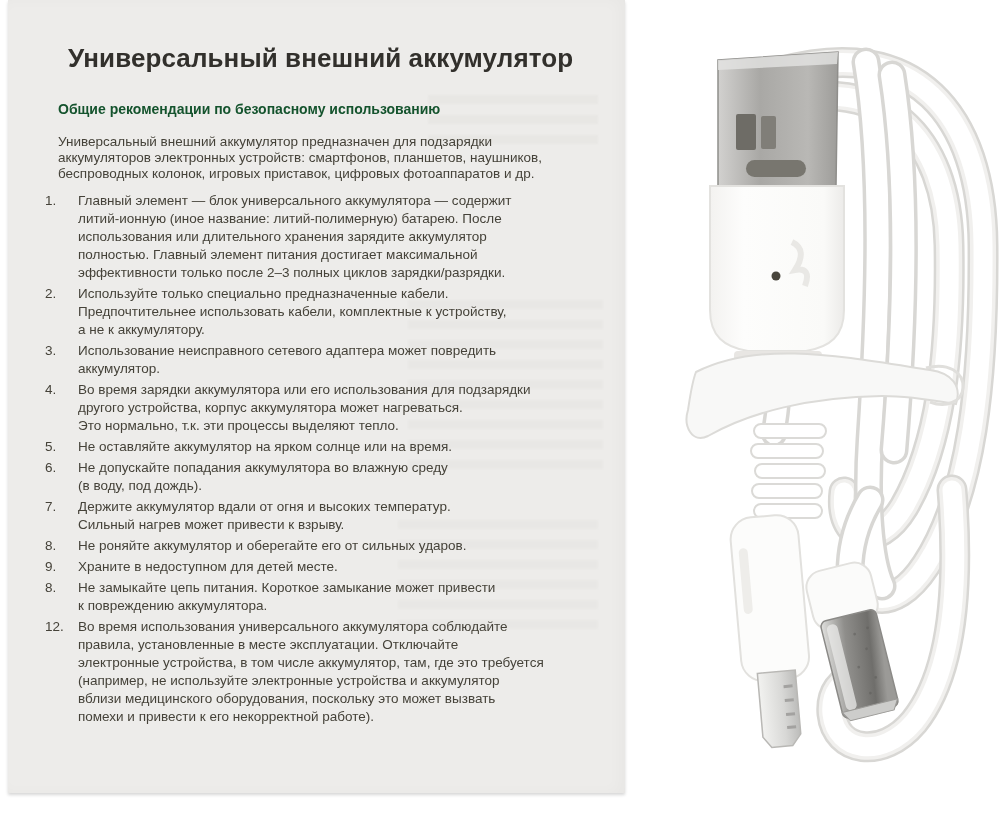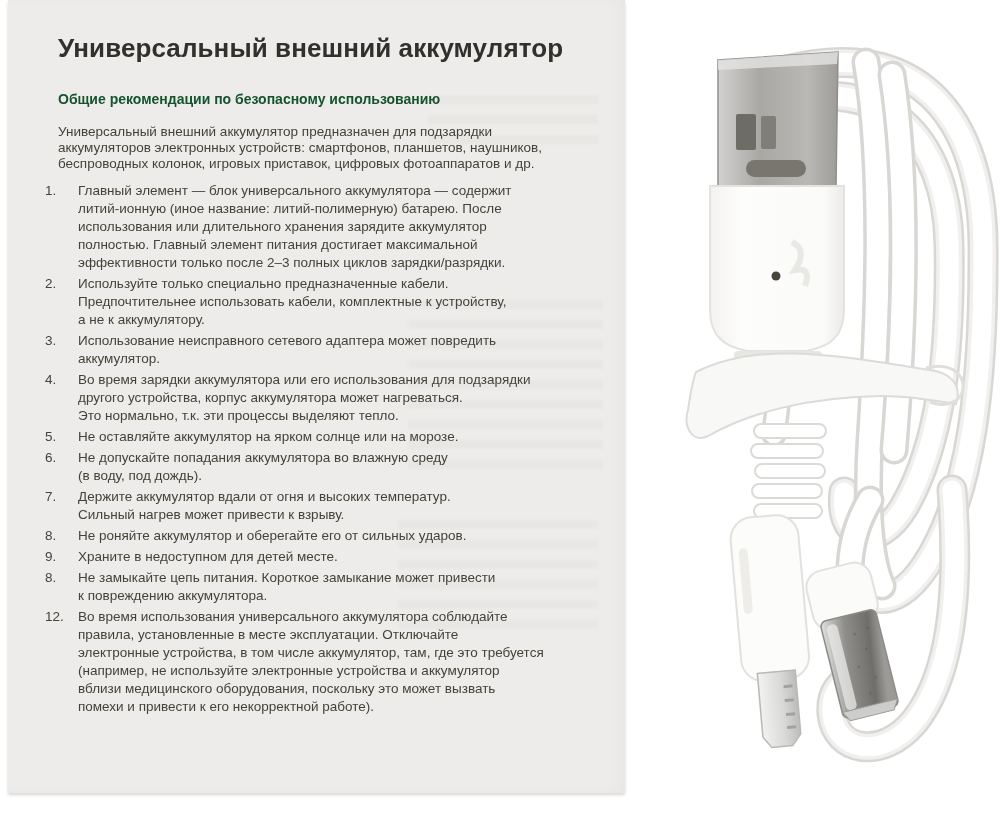--- a/index.html
+++ b/index.html
@@ -18,21 +18,21 @@
     left: 8px;
     top: 0;
     width: 617px;
     height: 793px;
     background: #edecea;
     box-sizing: border-box;
     padding: 33px 24px 0 50px;
     box-shadow: 0 2px 3px rgba(0,0,0,0.16), inset -6px 0 14px rgba(0,0,0,0.025);
   }
   .paper h1 {
-    margin: 0;
+    margin: 10px;
     font-size: 26px;
     line-height: 31px;
     font-weight: 700;
     color: #32302c;
     letter-spacing: 0.1px;
   }
   .paper h2 {
     margin: 26px 0 0 0;
     font-size: 14px;
     line-height: 18px;
@@ -117,21 +117,21 @@
 аккумулятор.</span>
         </li>
         <li>
           <span class="num">4.</span>
           <span class="txt">Во время зарядки аккумулятора или его использования для подзарядки
 другого устройства, корпус аккумулятора может нагреваться.
 Это нормально, т.к. эти процессы выделяют тепло.</span>
         </li>
         <li>
           <span class="num">5.</span>
-          <span class="txt">Не оставляйте аккумулятор на ярком солнце или на морозе.</span>
+          <span class="txt">Не оставляйте аккумулятор на ярком солнце или на время.</span>
         </li>
         <li>
           <span class="num">6.</span>
           <span class="txt">Не допускайте попадания аккумулятора во влажную среду
 (в воду, под дождь).</span>
         </li>
         <li>
           <span class="num">7.</span>
           <span class="txt">Держите аккумулятор вдали от огня и высоких температур.
 Сильный нагрев может привести к взрыву.</span>

